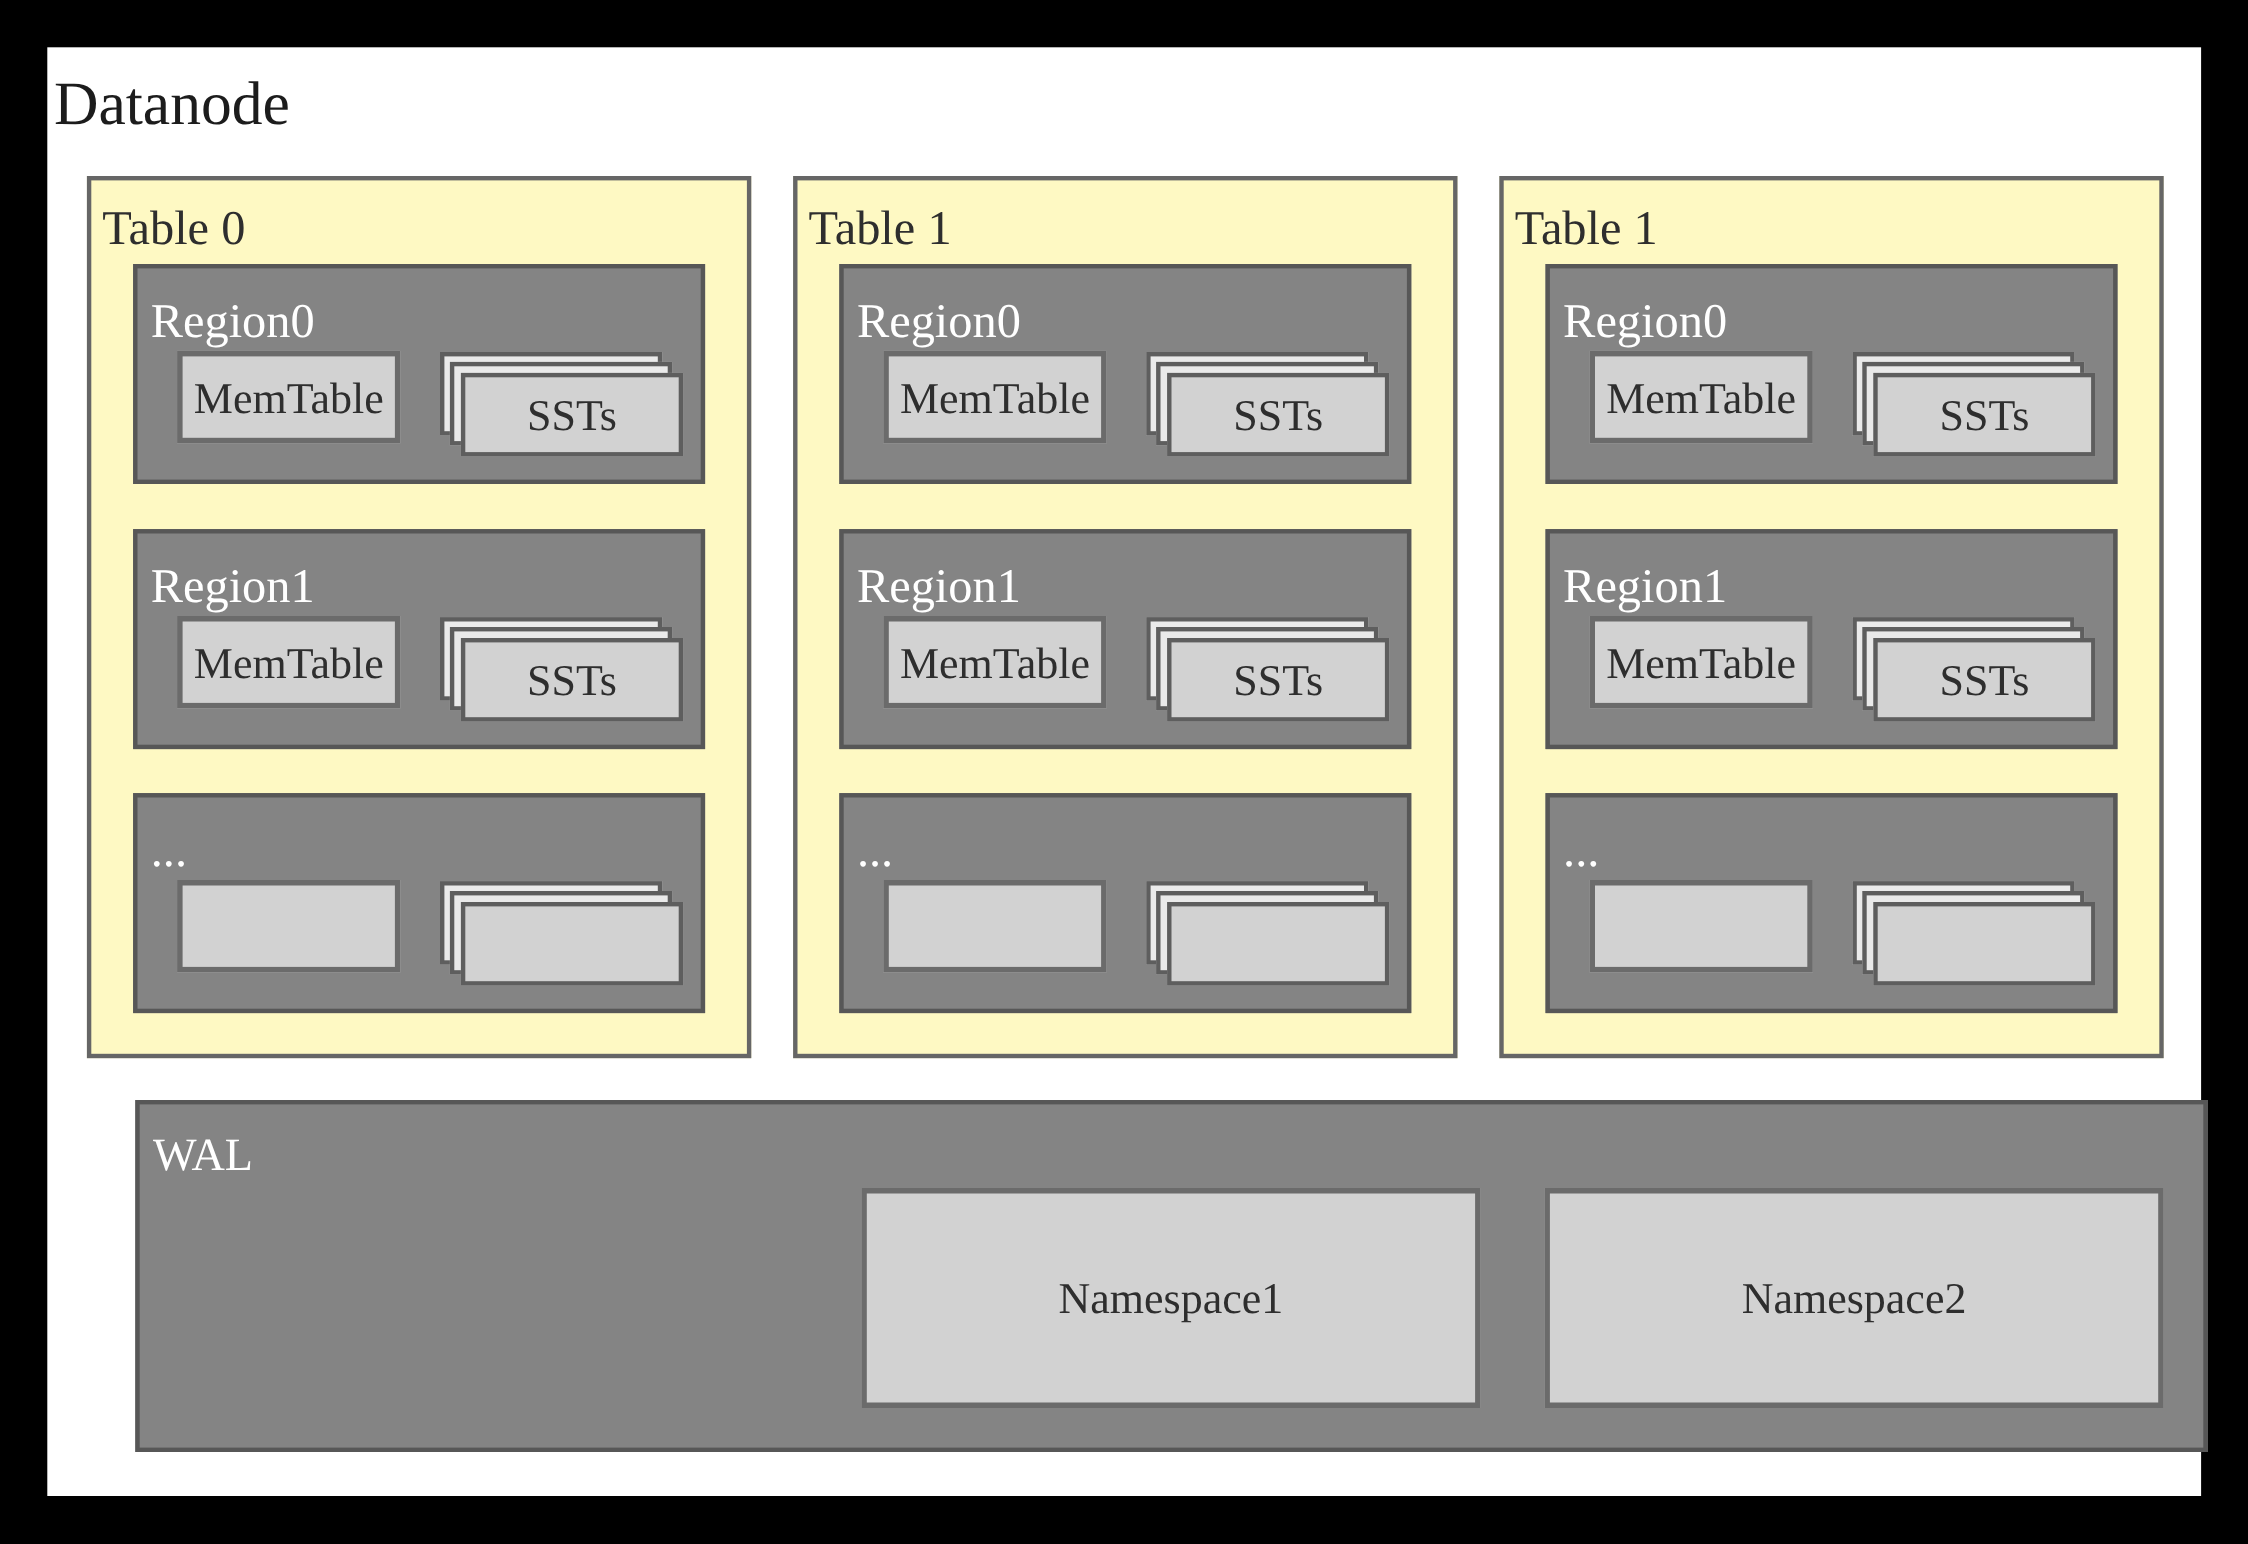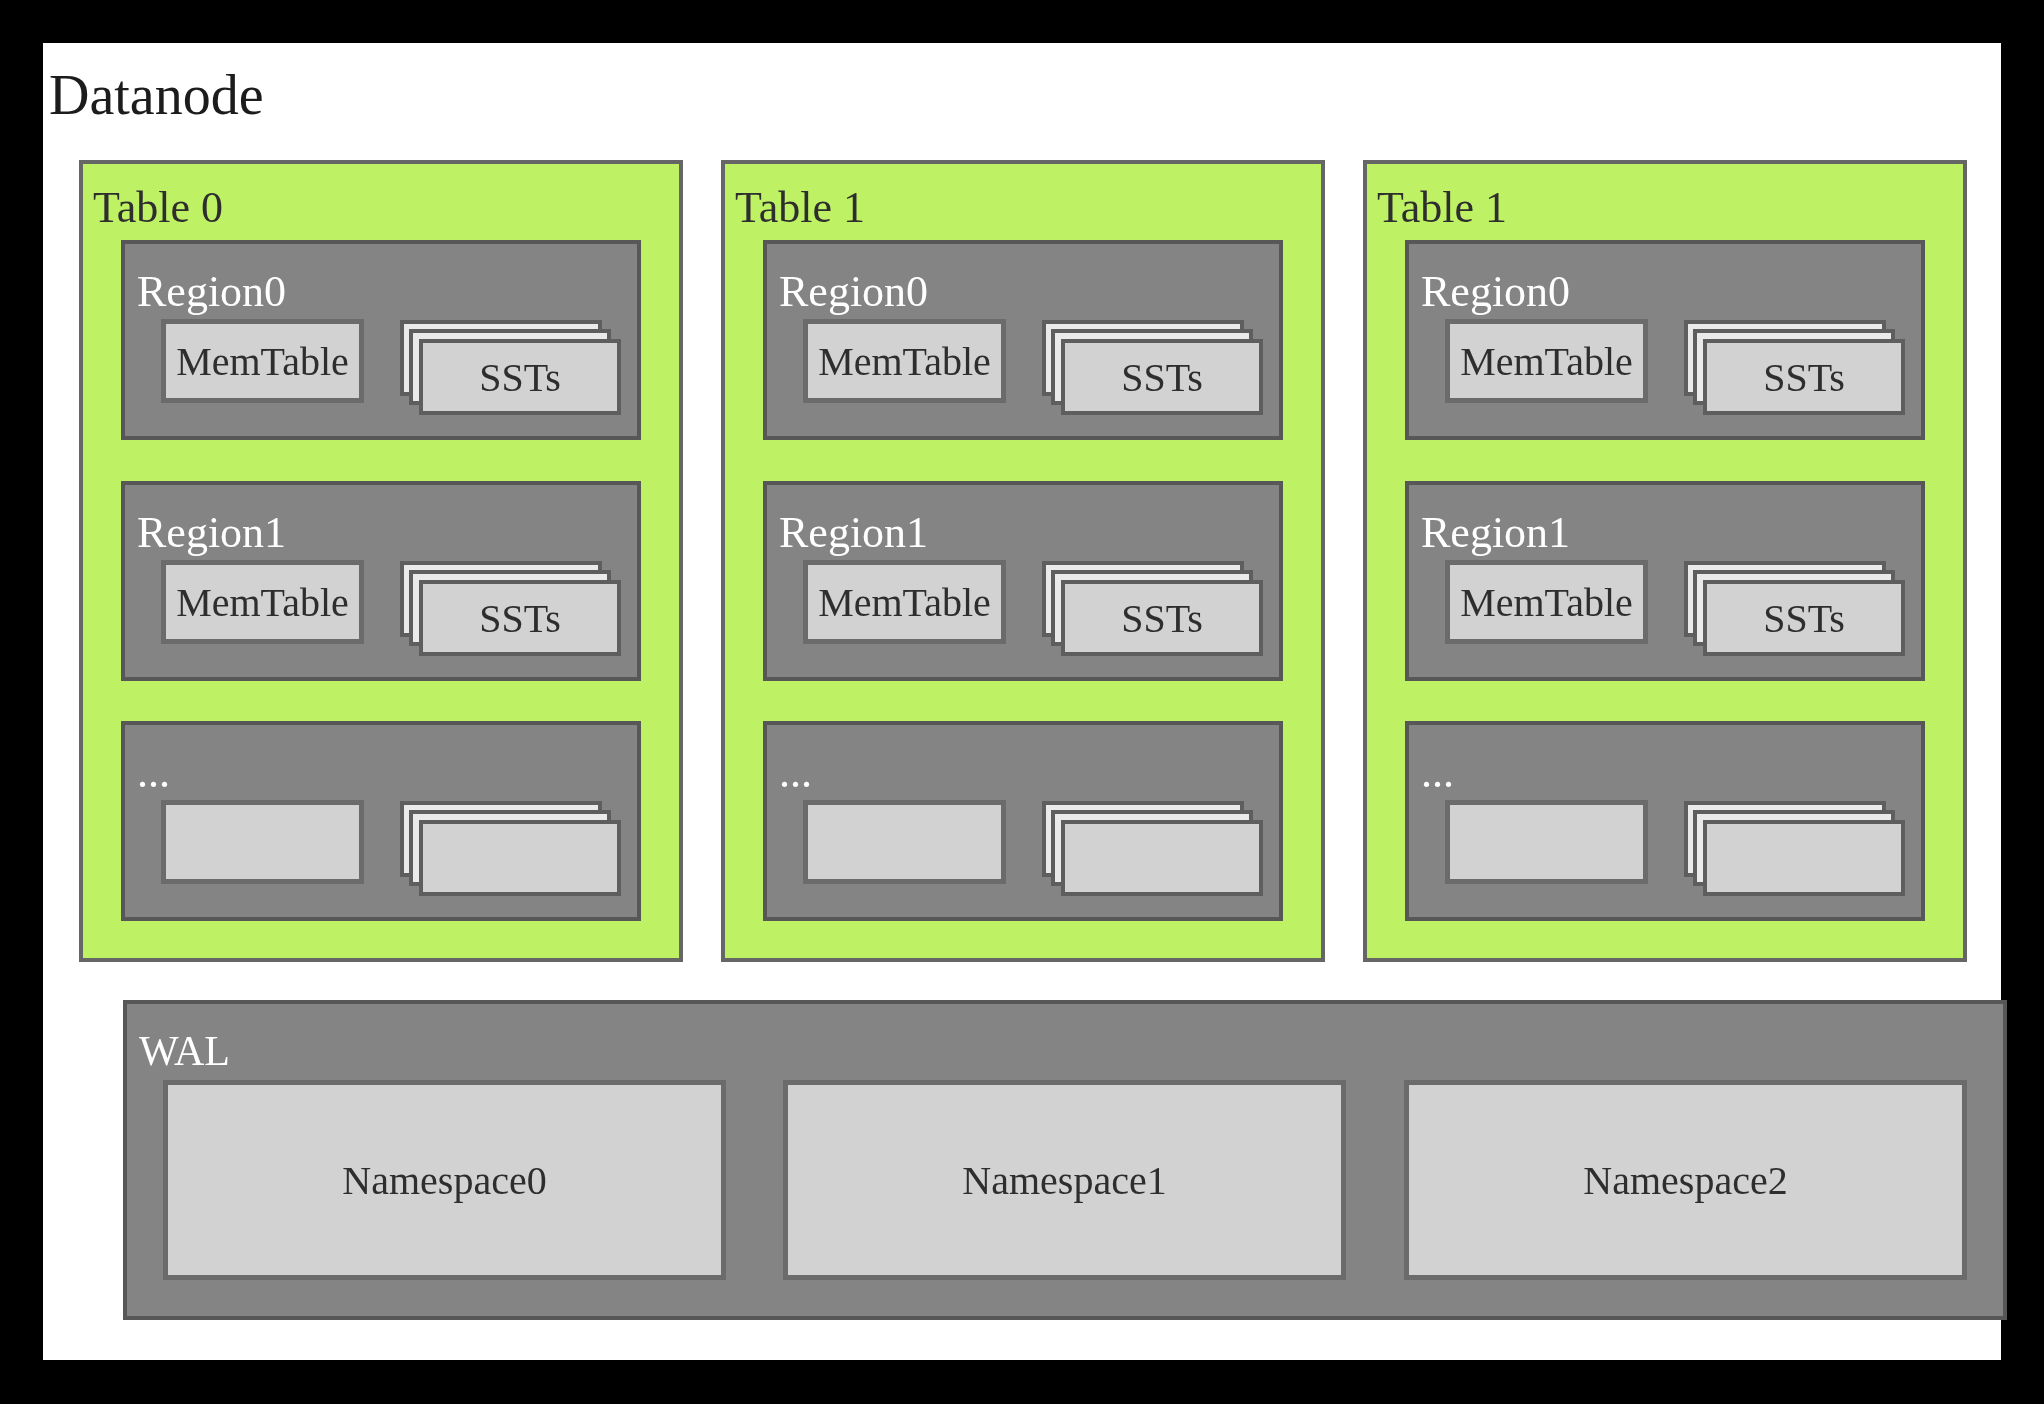--- a/index.html
+++ b/index.html
@@ -2,21 +2,21 @@
 <html><head>
 <meta charset="utf-8">
 <style>
   html,body{margin:0;padding:0;background:#000;}
   .canvas{position:relative;width:2044px;height:1404px;background:#000000;
           font-family:"Liberation Serif", serif;overflow:hidden;}
   .page{position:absolute;left:43px;top:43px;width:1958px;height:1317px;background:#ffffff;}
   .page-title{position:absolute;left:6px;top:24px;font-size:56px;line-height:1;color:#1c1c1c;}
 
   .table-panel{position:absolute;top:117px;width:604px;height:802px;box-sizing:border-box;
-               background:#bef264;border:4px solid #666666;}
+               background:#fef9c3;border:4px solid #666666;}
   .tp0{left:36px}.tp1{left:678px}.tp2{left:1320px}
   .table-label{position:absolute;left:10px;top:22px;font-size:44px;line-height:1;color:#2e2e2e;}
 
   .region{position:absolute;left:38px;width:520px;height:200px;box-sizing:border-box;
           background:#848484;border:4px solid #575757;text-align:center;}
   .r0{top:76px}.r1{top:317px}.r2{top:557px}
   .region-label{position:absolute;left:12px;top:26px;font-size:44px;line-height:1;color:#ffffff;}
 
   .membox{position:absolute;left:36px;top:75px;width:203px;height:84px;box-sizing:border-box;
           background:#d2d2d2;border:5px solid #6b6b6b;display:flex;align-items:center;
@@ -131,18 +131,17 @@
         <div class="stack">
           <div class="layer l1"></div>
           <div class="layer l2"></div>
           <div class="layer front"></div>
         </div>
       </div>
     </section>
 
     <section class="wal">
       <div class="wal-label">WAL</div>
-      <div class="ns ns0">Namespace0</div>
       <div class="ns ns1">Namespace1</div>
       <div class="ns ns2">Namespace2</div>
     </section>
   </div>
 </div>
 
 </body></html>

